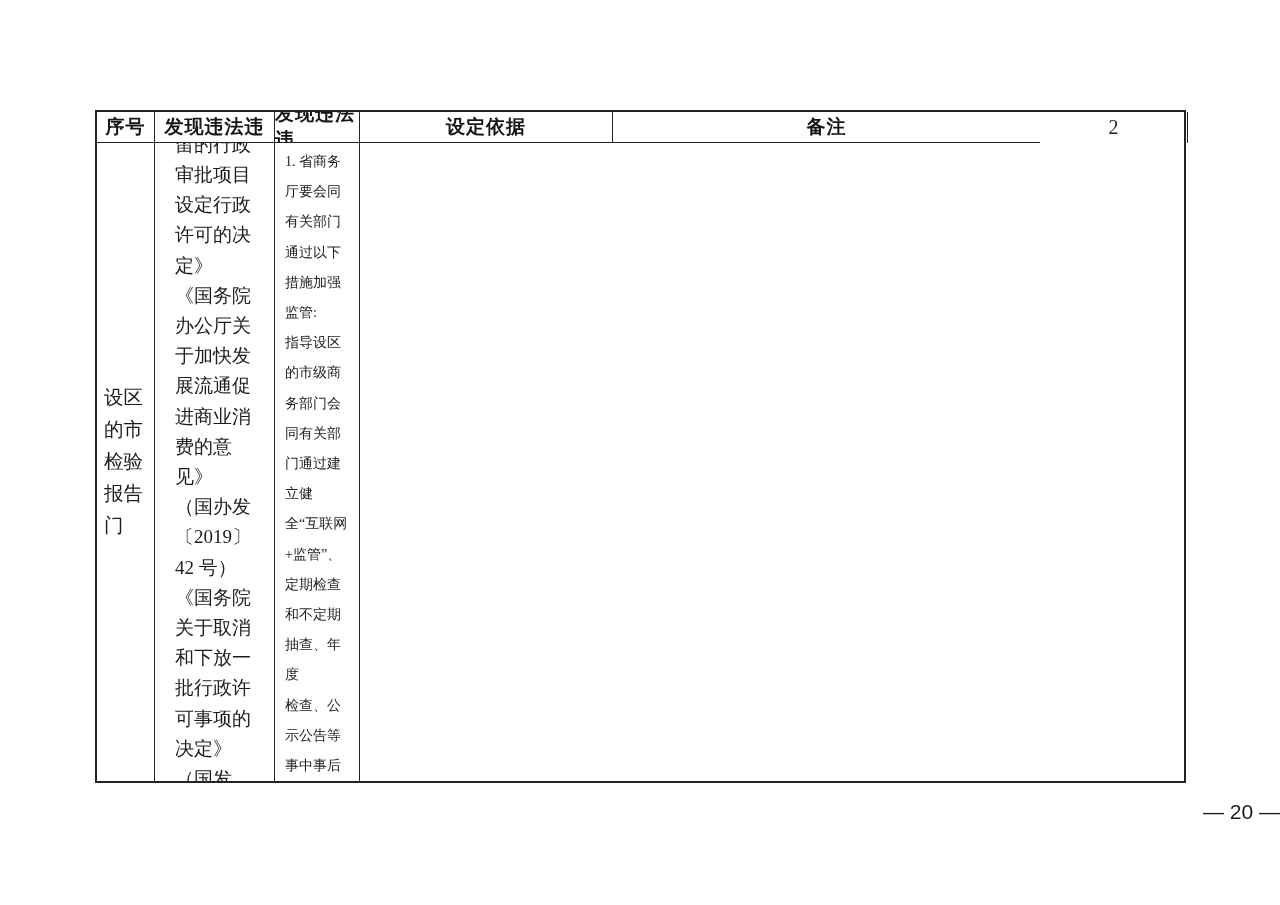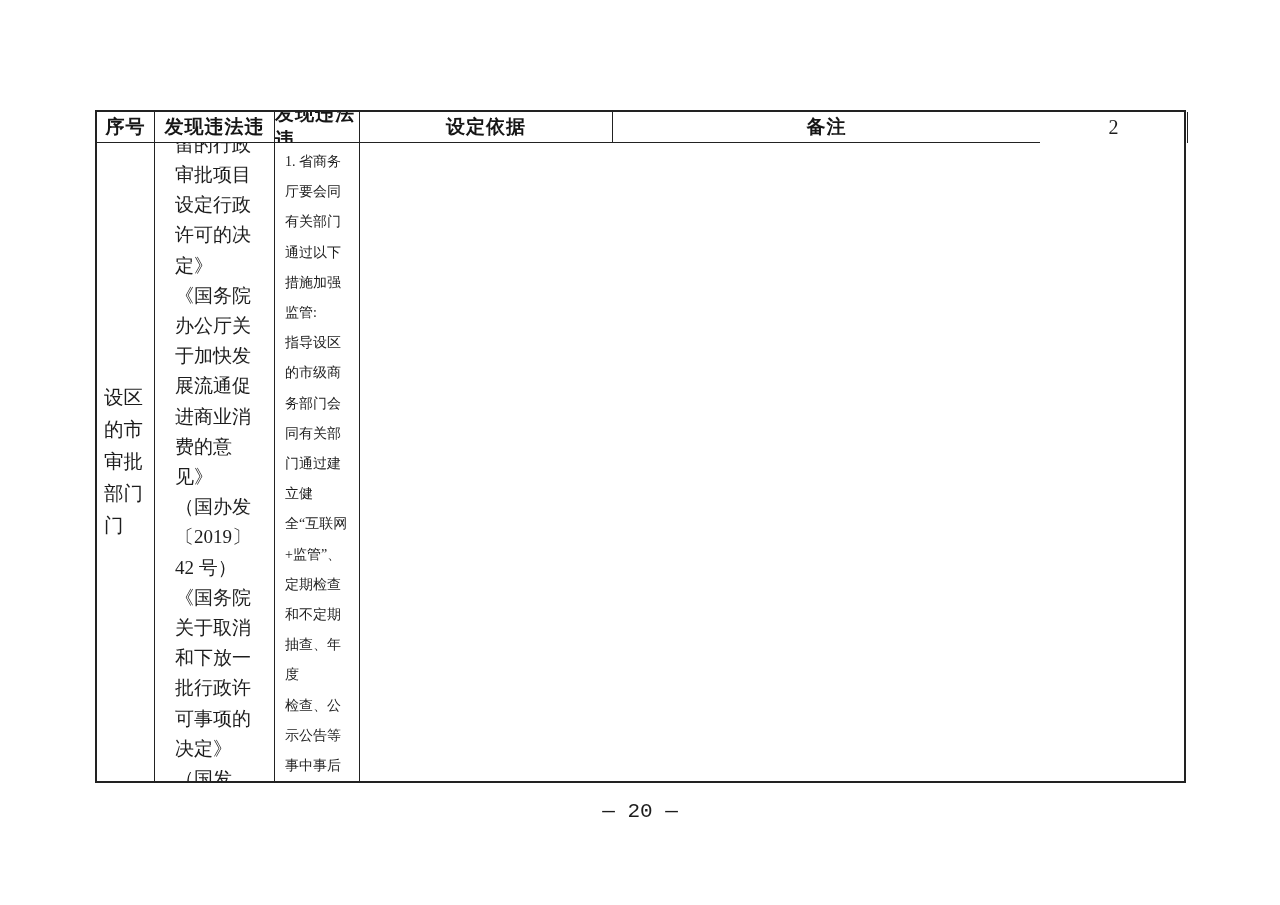--- a/index.html
+++ b/index.html
@@ -63,24 +63,24 @@
   .td-measures {
     padding: 4px 6px 0 10px;
     font-size: 14px;
     line-height: 30.2px;
   }
   .lines { white-space: pre-line; }
   .page-number {
     position: absolute;
     left: 0; top: 800px;
     width: 100%;
-    text-align: center;
+    text-align: right;
     font-size: 21px;
     color: #1d1d1d;
-    font-family: Liberation Mono, monospace;
+    font-family: Liberation Sans, sans-serif;
   }
 </style>
 </head>
 <body>
 
 <div class="doc-table">
 
   <div class="cell th">
     <span>序号</span>
   </div>
@@ -95,21 +95,21 @@
   </div>
   <div class="cell th last">
     <span>备注</span>
   </div>
 
   <div class="cell td td-seq">
     <span>2</span>
   </div>
   <div class="cell td td-dept">
     <span class="lines">设区的市
-审批部门
+检验报告
 门</span>
   </div>
   <div class="cell td td-basis">
     <span class="lines">《国务院对确需保留的行政
 审批项目设定行政许可的决
 定》
 《国务院办公厅关于加快发
 展流通促进商业消费的意见》
 （国办发〔2019〕42 号）
 《国务院关于取消和下放一

